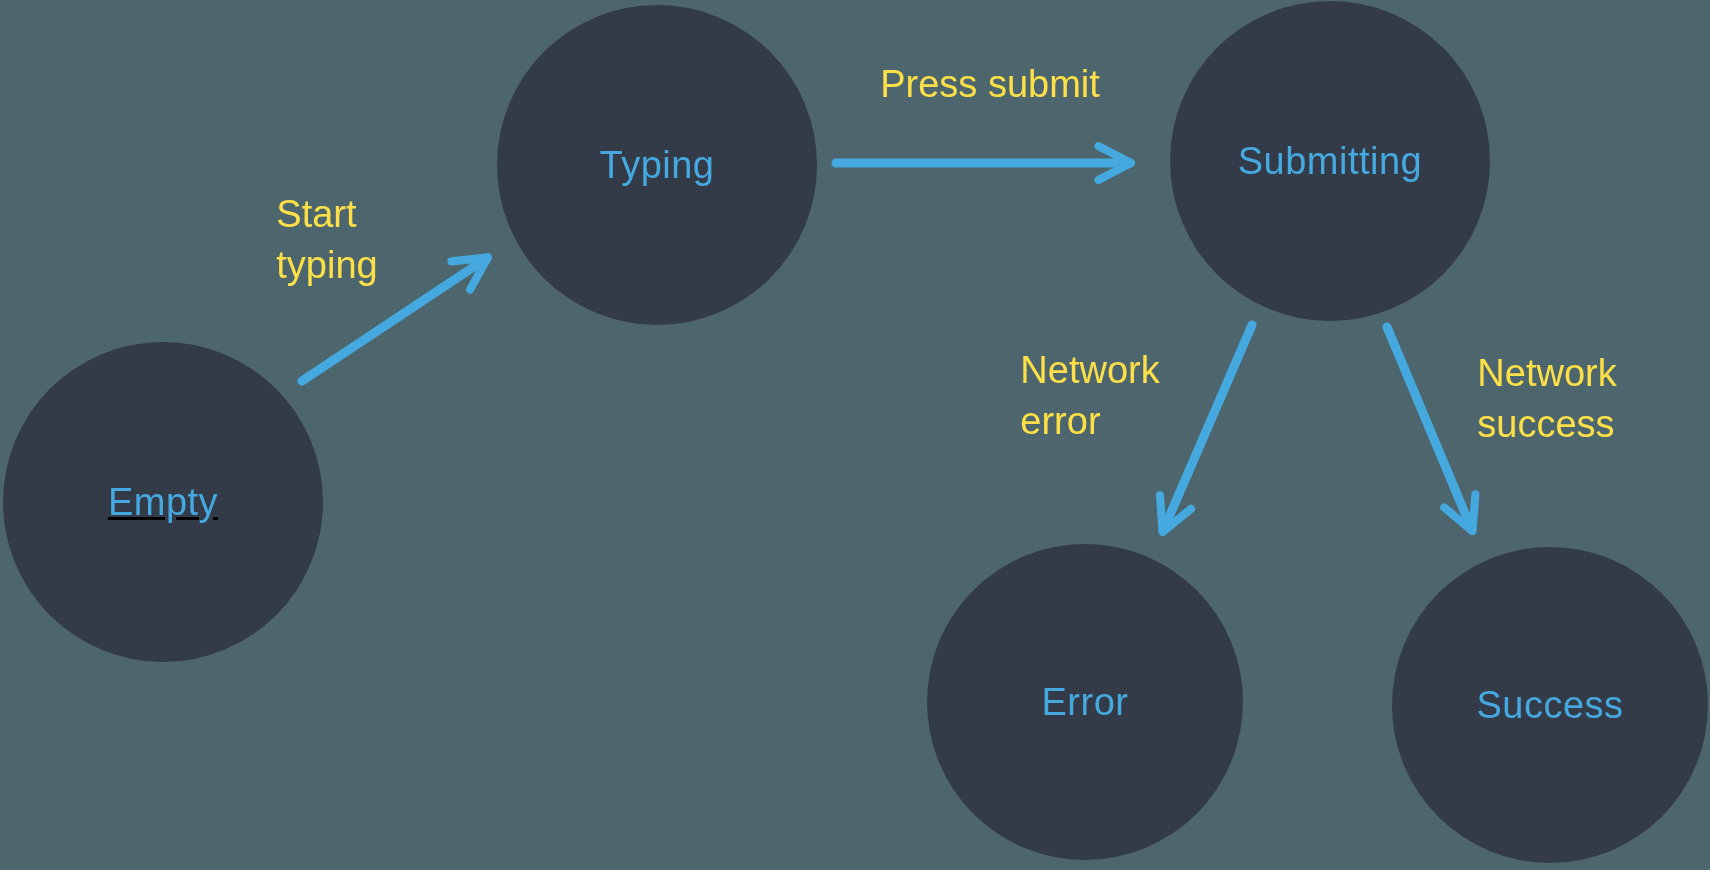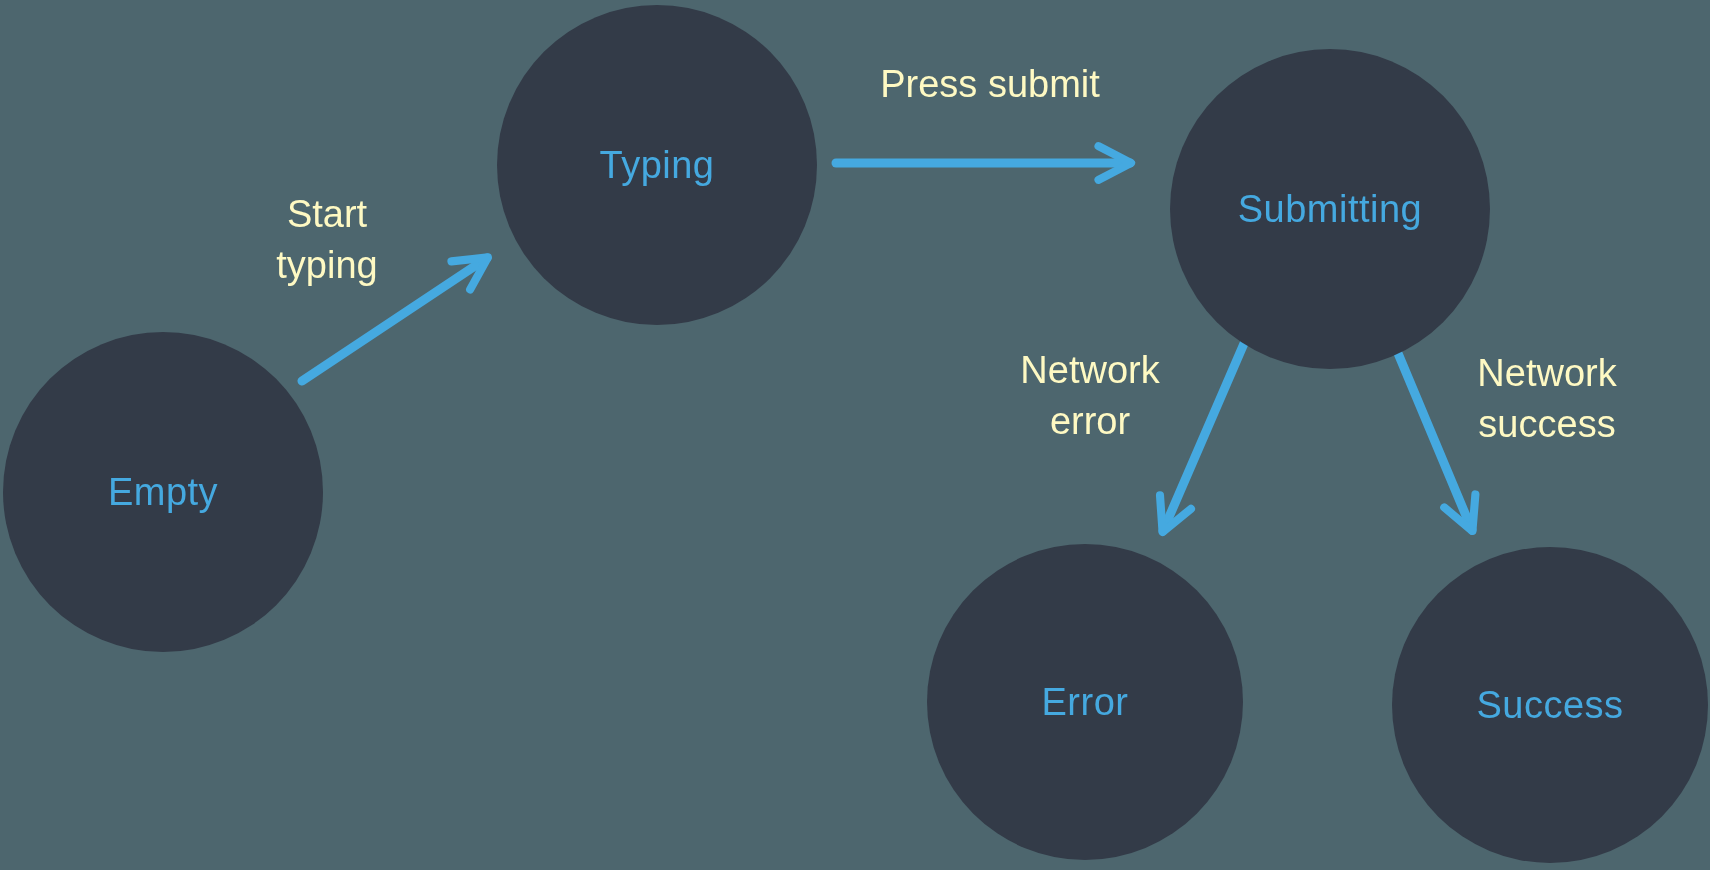--- a/index.html
+++ b/index.html
@@ -30,32 +30,31 @@
     align-items: center;
     justify-content: center;
   }
   .node-label {
     color: #45A9E0;
     font-size: 38px;
     font-weight: 400;
     letter-spacing: 0.5px;
     user-select: none;
   }
-  .node-empty      { left: 3px;    top: 332px; width: 320px; height: 320px; }
+  .node-empty      { left: 3px;    top: 342px; width: 320px; height: 320px; text-decoration: underline; }
   .node-typing     { left: 497px;  top: 5px;   width: 320px; height: 320px; }
-  .node-submitting { left: 1170px; top: 1px;   width: 320px; height: 320px; margin-top: 48px; }
+  .node-submitting { left: 1170px; top: 1px;   width: 320px; height: 320px; }
   .node-error      { left: 927px;  top: 544px; width: 316px; height: 316px; }
   .node-success    { left: 1392px; top: 547px; width: 316px; height: 316px; }
   .edge-label {
     position: absolute;
     transform: translate(-50%, -50%);
-    color: #fef9c3;
+    color: #fde047;
     font-size: 38px;
     line-height: 1.35;
-    text-align: center;
     white-space: pre-line;
     user-select: none;
   }
   .edge-label-start-typing    { left: 327px;  top: 232px; margin-top: 8px; }
   .edge-label-press-submit    { left: 990px;  top: 85px;  }
   .edge-label-network-error   { left: 1090px; top: 396px; }
   .edge-label-network-success { left: 1547px; top: 399px; }
 </style>
 </head>
 <body>

